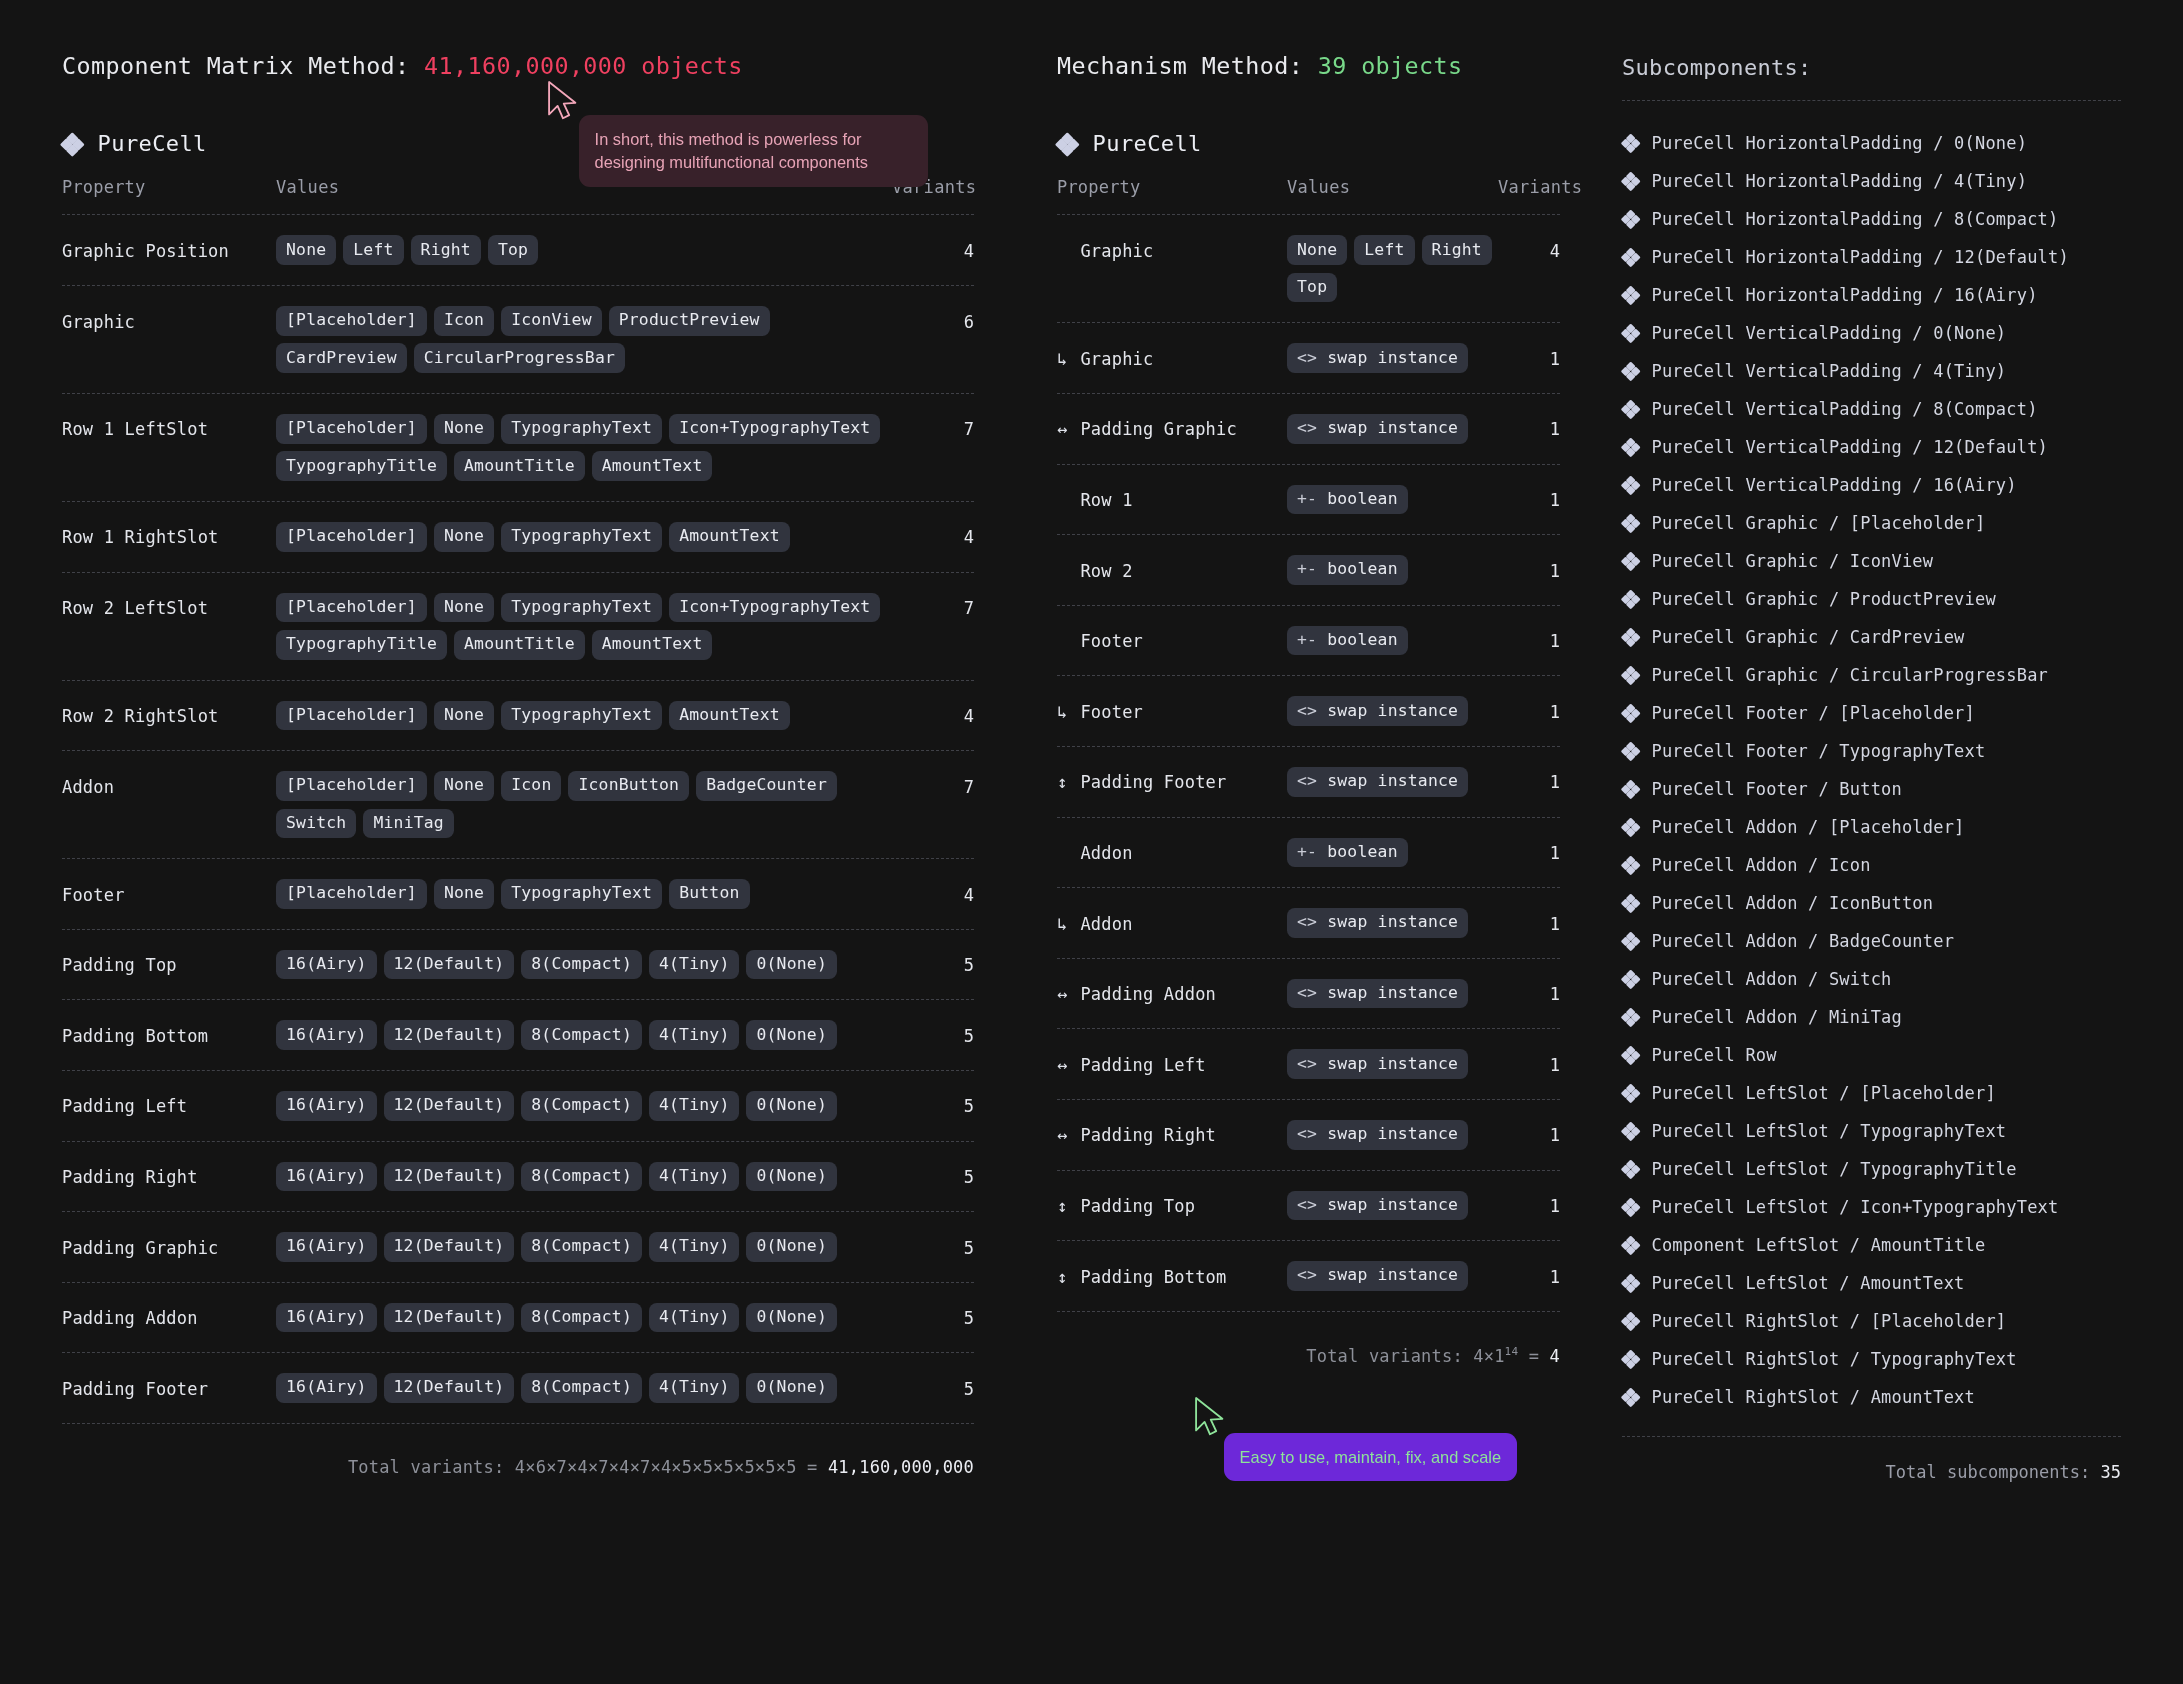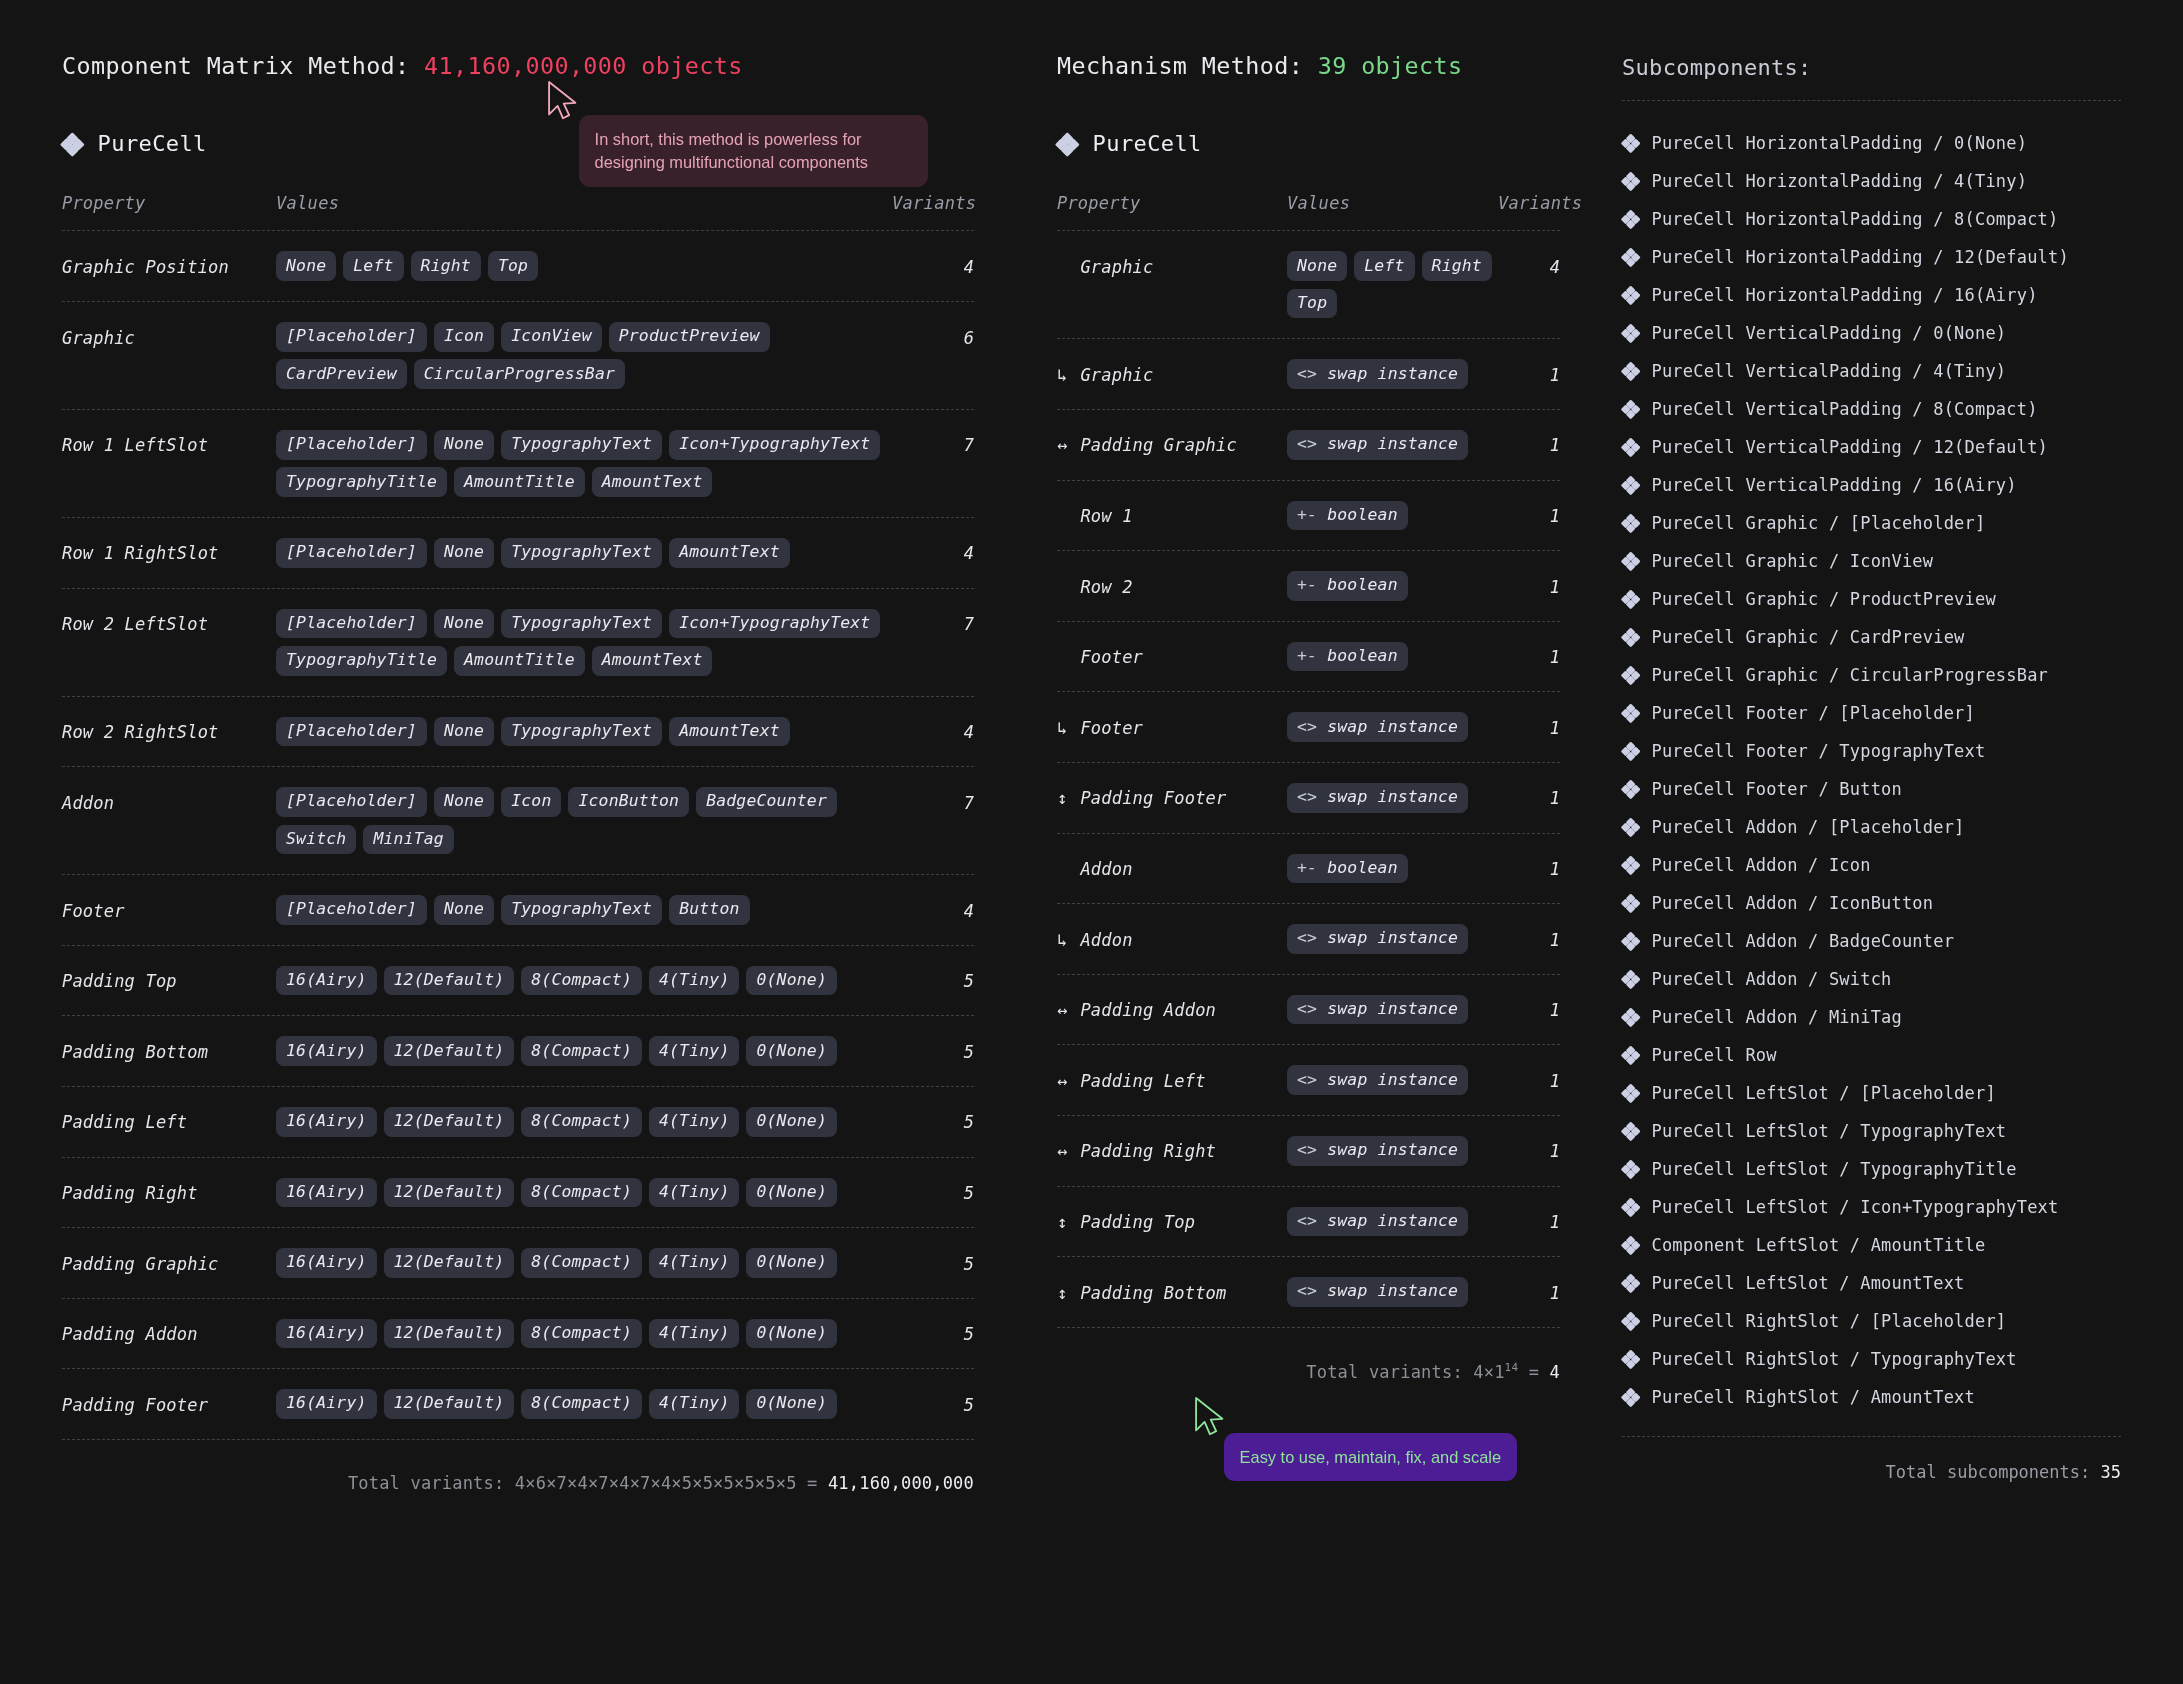--- a/index.html
+++ b/index.html
@@ -41,21 +41,21 @@
   .dia i.r { left: 11.7px;   top: 5.8px; }
   .dia i.b { left: 5.8px;  top: 11.7px; }
   .dia.sm { width: 17px; height: 17px; flex: 0 0 17px; }
   .dia.sm i { width: 7.4px; height: 7.4px; }
   .dia.sm i.t { left: 4.8px; top: 0; }
   .dia.sm i.l { left: 0; top: 4.8px; }
   .dia.sm i.r { left: 9.7px; top: 4.8px; }
   .dia.sm i.b { left: 4.8px; top: 9.7px; }
 
   
-  .tbl { margin-top: 37px; width: 100%; font-style: italic; }
+  .tbl { margin-top: 21px; width: 100%; }
   .hdr-row {
     display: flex; align-items: flex-start;
     font-size: 17px; color: #9a9da8; letter-spacing: 0.3px;
     padding-bottom: 17px;
   }
   .dash {
     height: 0; border-top: 1.6px dashed #5b5e68; opacity: .62; width: 100%;
   }
   .row {
     display: flex; align-items: flex-start;
@@ -113,21 +113,21 @@
     margin-top: 25px; white-space: nowrap;
   }
   .sub-foot b { color: #eceef4; font-weight: normal; }
 
   
   .tip {
     position: absolute; border-radius: 11px; padding: 12.5px 15.6px;
     font-family: "Liberation Sans", sans-serif; font-size: 16.4px; line-height: 1.42;
   }
   .tip-red   { left: 579px;  top: 115px; width: 349px; background: #38212a; color: #e7a3b6; }
-  .tip-green { left: 1224px; top: 1433px; background: #4c1d95; color: #8ee39a; white-space: nowrap; }
+  .tip-green { left: 1224px; top: 1433px; background: #6d28d9; color: #8ee39a; white-space: nowrap; }
 
   .cursor { position: absolute; width: 34px; height: 41px; }
   .cursor svg { display: block; width: 100%; height: 100%; }
   .cursor-red   { left: 546px;  top: 80px; }
   .cursor-green { left: 1193px; top: 1396px; }
 </style>
 </head>
 <body>
 
 <div class="page">

